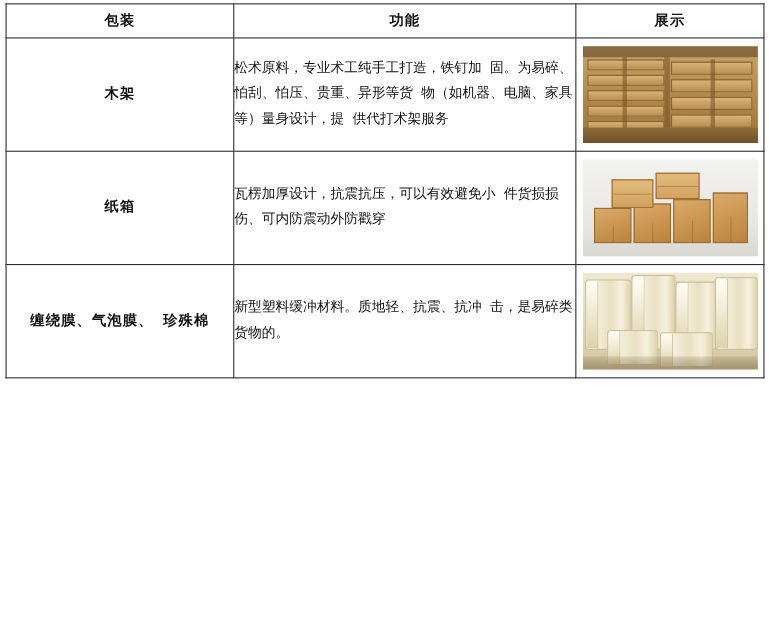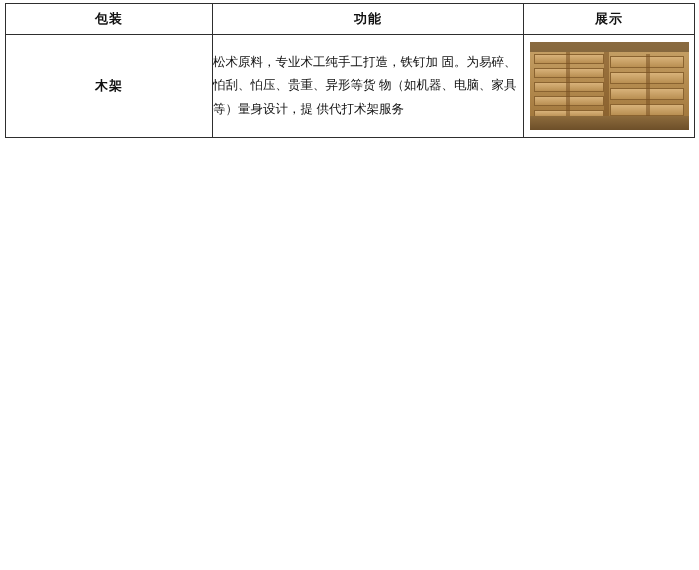--- a/index.html
+++ b/index.html
@@ -13,20 +13,21 @@
     font-family: "Liberation Sans", "DejaVu Sans", sans-serif;
     color: #1a1a1a;
     overflow: hidden;
   }
   .page {
     width: 699px;
     height: 570px;
     position: relative;
     box-sizing: border-box;
     padding: 3px 5px 21px 5px;
+    font-family: Liberation Mono, monospace;
   }
   table.pkg-table {
     border-collapse: collapse;
     width: 689px;
     table-layout: fixed;
     border: 1px solid #2e2e2e;
   }
   table.pkg-table td, table.pkg-table th {
     border: 1px solid #2e2e2e;
     padding: 0;
@@ -218,19 +219,66 @@
             <div class="board" style="left:80px;top:46px;width:74px;height:12px;"></div>
             <div class="board" style="left:80px;top:62px;width:74px;height:12px;"></div>
             <div class="slat" style="left:74px;top:10px;width:5px;height:70px;"></div>
             <div class="slat" style="left:36px;top:10px;width:4px;height:68px;"></div>
             <div class="slat" style="left:116px;top:12px;width:4px;height:64px;"></div>
             <div class="floor"></div>
           </div>
         </td>
       </tr>
 
-
-
-
+      <tr class="row-carton">
+        <td class="name-cell">纸箱</td>
+        <td class="desc-cell">瓦楞加厚设计，抗震抗压，可以有效避免小 件货损损伤、可内防震动外防戳穿</td>
+        <td class="img-cell">
+          <div class="photo ph-carton">
+            <div class="box" style="left:10px;top:44px;width:34px;height:32px;"></div>
+            <div class="box" style="left:46px;top:40px;width:34px;height:36px;"></div>
+            <div class="box" style="left:82px;top:36px;width:34px;height:40px;"></div>
+            <div class="box" style="left:118px;top:30px;width:32px;height:46px;"></div>
+            <div class="box top" style="left:26px;top:18px;width:38px;height:26px;"></div>
+            <div class="box top" style="left:66px;top:12px;width:40px;height:24px;"></div>
+            <div class="seam" style="left:27px;top:31px;width:36px;height:1px;"></div>
+            <div class="seam" style="left:67px;top:24px;width:38px;height:1px;"></div>
+            <div class="seam" style="left:27px;top:60px;width:1px;height:16px;"></div>
+            <div class="seam" style="left:63px;top:58px;width:1px;height:18px;"></div>
+            <div class="seam" style="left:99px;top:56px;width:1px;height:20px;"></div>
+            <div class="seam" style="left:134px;top:52px;width:1px;height:24px;"></div>
+          </div>
+        </td>
+      </tr>
+
+
+
+      <tr class="row-wrap">
+        <td class="name-cell">缠绕膜、气泡膜、 珍殊棉</td>
+        <td class="desc-cell">新型塑料缓冲材料。质地轻、抗震、抗冲 击，是易碎类货物的。</td>
+        <td class="img-cell">
+          <div class="photo ph-wrap">
+            <div class="film" style="left:2px;top:6px;width:40px;height:62px;">
+                <div class="cap"></div>
+              </div>
+            <div class="film" style="left:44px;top:2px;width:38px;height:66px;">
+                <div class="cap"></div>
+              </div>
+            <div class="film" style="left:84px;top:8px;width:36px;height:60px;">
+                <div class="cap"></div>
+              </div>
+            <div class="film" style="left:120px;top:4px;width:37px;height:64px;">
+                <div class="cap"></div>
+              </div>
+            <div class="film" style="left:22px;top:52px;width:44px;height:30px;">
+                <div class="cap"></div>
+              </div>
+            <div class="film" style="left:70px;top:54px;width:46px;height:30px;">
+                <div class="cap"></div>
+              </div>
+            <div class="shadow"></div>
+          </div>
+        </td>
+      </tr>
 
     </tbody>
   </table>
 </div>
 
 </body></html>

